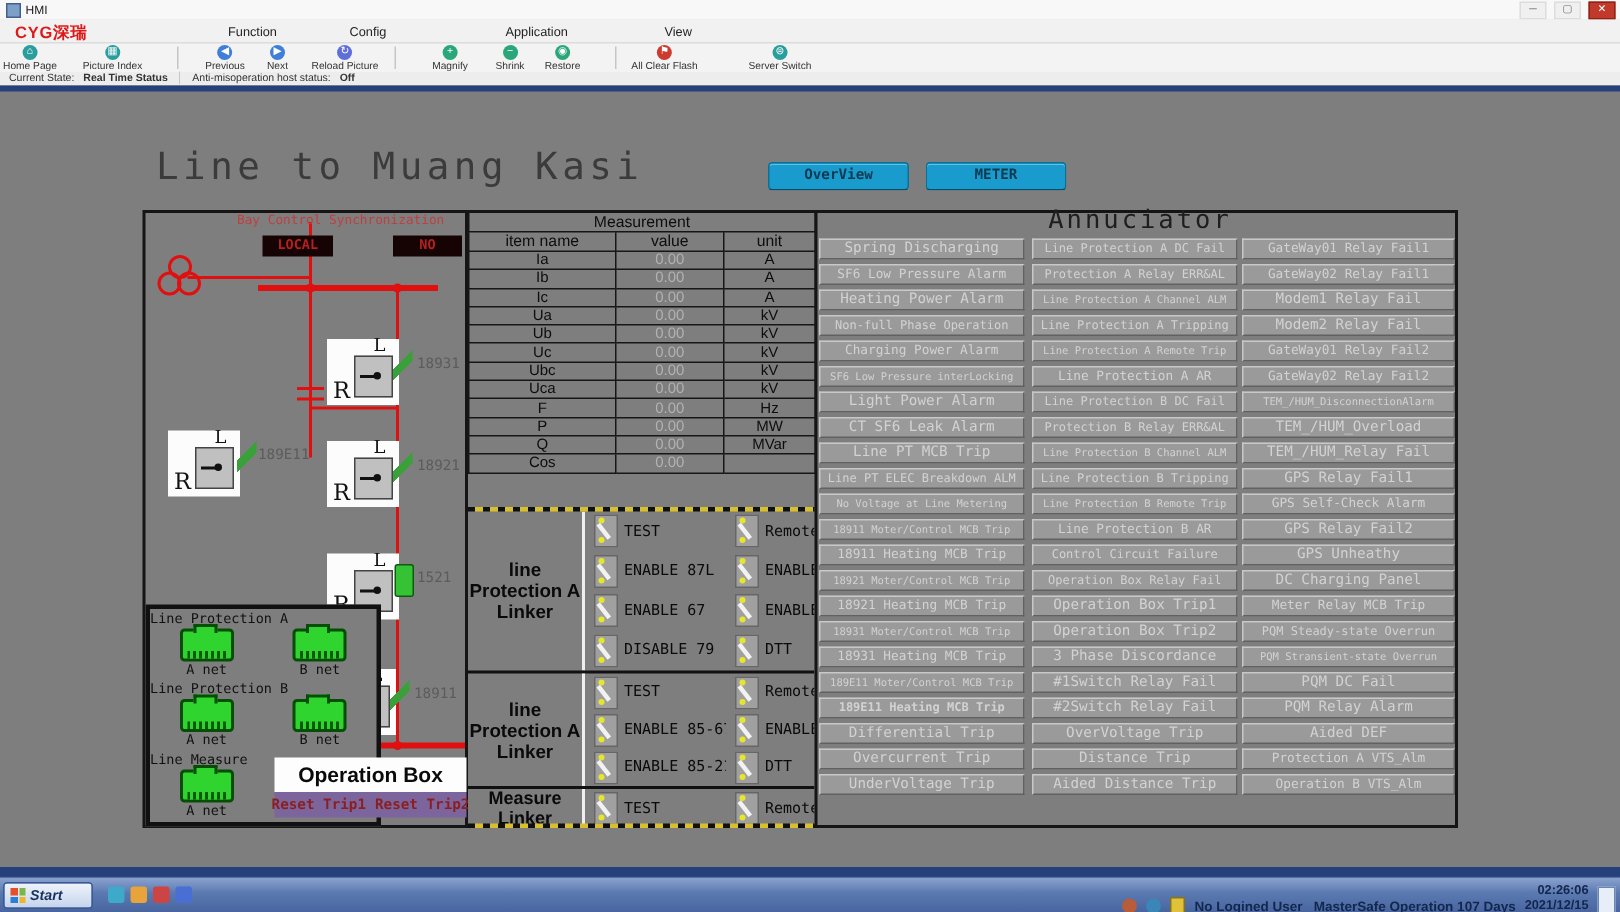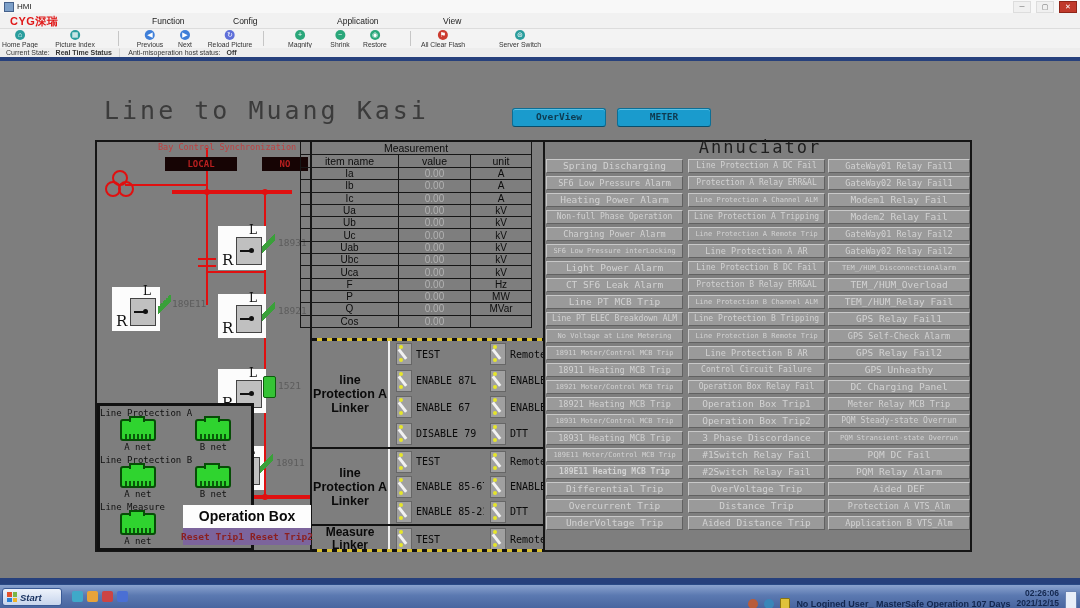--- a/index.html
+++ b/index.html
@@ -65,21 +65,21 @@
   .rj45::before{content:"";position:absolute;top:-5px;left:7px;width:12px;height:4px;background:#2fd42f;border:2px solid #064d06;border-bottom:none;}
   .rj45::after{content:"";position:absolute;left:3px;right:3px;bottom:0;height:5px;
     background:repeating-linear-gradient(90deg,#0a5a0a 0 2px,#2fd42f 2px 4px);}
   .net-port-label{font-family:"DejaVu Sans Mono",monospace;font-size:9px;color:#111;margin-top:1px;}
   .opbox-title{position:absolute;left:183px;top:505px;width:128px;height:23px;background:#fdfdfd;
     color:#0a0a0a;font-weight:bold;font-size:14px;text-align:center;line-height:23px;}
   .opbox-buttons{position:absolute;left:183px;top:528px;width:128px;height:17px;background:#7c649c;
     display:flex;align-items:center;justify-content:center;gap:6px;}
   .reset-btn{color:#8b1f1f;font-weight:bold;font-size:9.5px;font-family:"DejaVu Sans Mono",monospace;white-space:nowrap;}
   
-  #meas-table{position:absolute;left:300px;top:140px;width:231px;border-collapse:collapse;table-layout:fixed;}
+  #meas-table{position:absolute;left:312px;top:140px;width:231px;border-collapse:collapse;table-layout:fixed;}
   #meas-table td,#meas-table th{border:1px solid #161616;padding:0;text-align:center;overflow:hidden;white-space:nowrap;}
   #meas-table .m-title th{height:13px;font-size:10.5px;font-weight:normal;color:#0d0d0d;}
   #meas-table .m-head td{height:12px;font-size:10.5px;color:#0d0d0d;}
   #meas-table tbody td{height:11.3px;font-size:10px;line-height:11px;color:#0d0d0d;}
   #meas-table tbody td.val{color:#b2b2b2;}
   .dash-strip{position:absolute;left:312px;width:231px;height:3px;z-index:5;
     background:repeating-linear-gradient(90deg,#101010 0 5px,#d8bf2e 5px 10px);}
   
   .linker-panel{position:absolute;left:312px;top:341px;width:231px;height:211px;overflow:hidden;}
   .linker-section{position:absolute;left:0;width:231px;display:flex;box-sizing:border-box;}
@@ -217,21 +217,21 @@
     <line x1="87" y1="357" x2="215" y2="357"></line>
   </g>
   <g fill="#e01010">
     <circle cx="112" cy="52" r="3"></circle>
     <circle cx="170" cy="52" r="3"></circle>
     <circle cx="170" cy="357" r="3"></circle>
   </g>
 </svg>
 
 <div class="sync-label">Bay Control Synchronization</div>
-<div class="indicator" style="left:165px;width:72px">LOCAL</div>
+<div class="indicator" style="left:175px;width:47px">LOCAL</div>
 <div class="indicator" style="left:262px;width:46px">NO</div>
 
 <div class="breaker" style="left:218px;top:226px">
   <span class="r">R</span>
     <span class="lmark">L</span>
     <span class="mech"></span>
 </div>
 <span class="state-open" style="left:262px;top:232px"></span>
 <span class="breaker-label" style="left:278px;top:237px">18931</span>
 
@@ -352,25 +352,20 @@
         <td class="val">0.00</td>
         <td>kV</td>
       </tr>
       <tr>
         <td>Ub</td>
         <td class="val">0.00</td>
         <td>kV</td>
       </tr>
       <tr>
         <td>Uc</td>
-        <td class="val">0.00</td>
-        <td>kV</td>
-      </tr>
-      <tr>
-        <td>Uab</td>
         <td class="val">0.00</td>
         <td>kV</td>
       </tr>
       <tr>
         <td>Ubc</td>
         <td class="val">0.00</td>
         <td>kV</td>
       </tr>
       <tr>
         <td>Uca</td>
@@ -532,21 +527,21 @@
     <div class="ann-btn" style="font-size: 9.5px;">GPS Relay Fail2</div>
     <div class="ann-btn" style="font-size: 9.5px;">GPS Unheathy</div>
     <div class="ann-btn" style="font-size: 9.5px;">DC Charging Panel</div>
     <div class="ann-btn" style="font-size: 8.5px;">Meter Relay MCB Trip</div>
     <div class="ann-btn" style="font-size: 8px;">PQM Steady-state Overrun</div>
     <div class="ann-btn" style="font-size: 7px;">PQM Stransient-state Overrun</div>
     <div class="ann-btn" style="font-size: 9.5px;">PQM DC Fail</div>
     <div class="ann-btn" style="font-size: 9.5px;">PQM Relay Alarm</div>
     <div class="ann-btn" style="font-size: 9.5px;">Aided DEF</div>
     <div class="ann-btn" style="font-size: 8.5px;">Protection A VTS_Alm</div>
-    <div class="ann-btn" style="font-size: 8.5px;">Application B VTS_Alm</div>
+    <div class="ann-btn" style="font-size: 8.5px;">Operation B VTS_Alm</div>
   </div>
 
 <div class="taskbar">
   <div class="start-btn">
     <span class="win-flag">
       <i style="background:#e4502a"></i>
         <i style="background:#7ab648"></i>
         <i style="background:#2a7fd4"></i>
         <i style="background:#f0b428"></i>
     </span>

